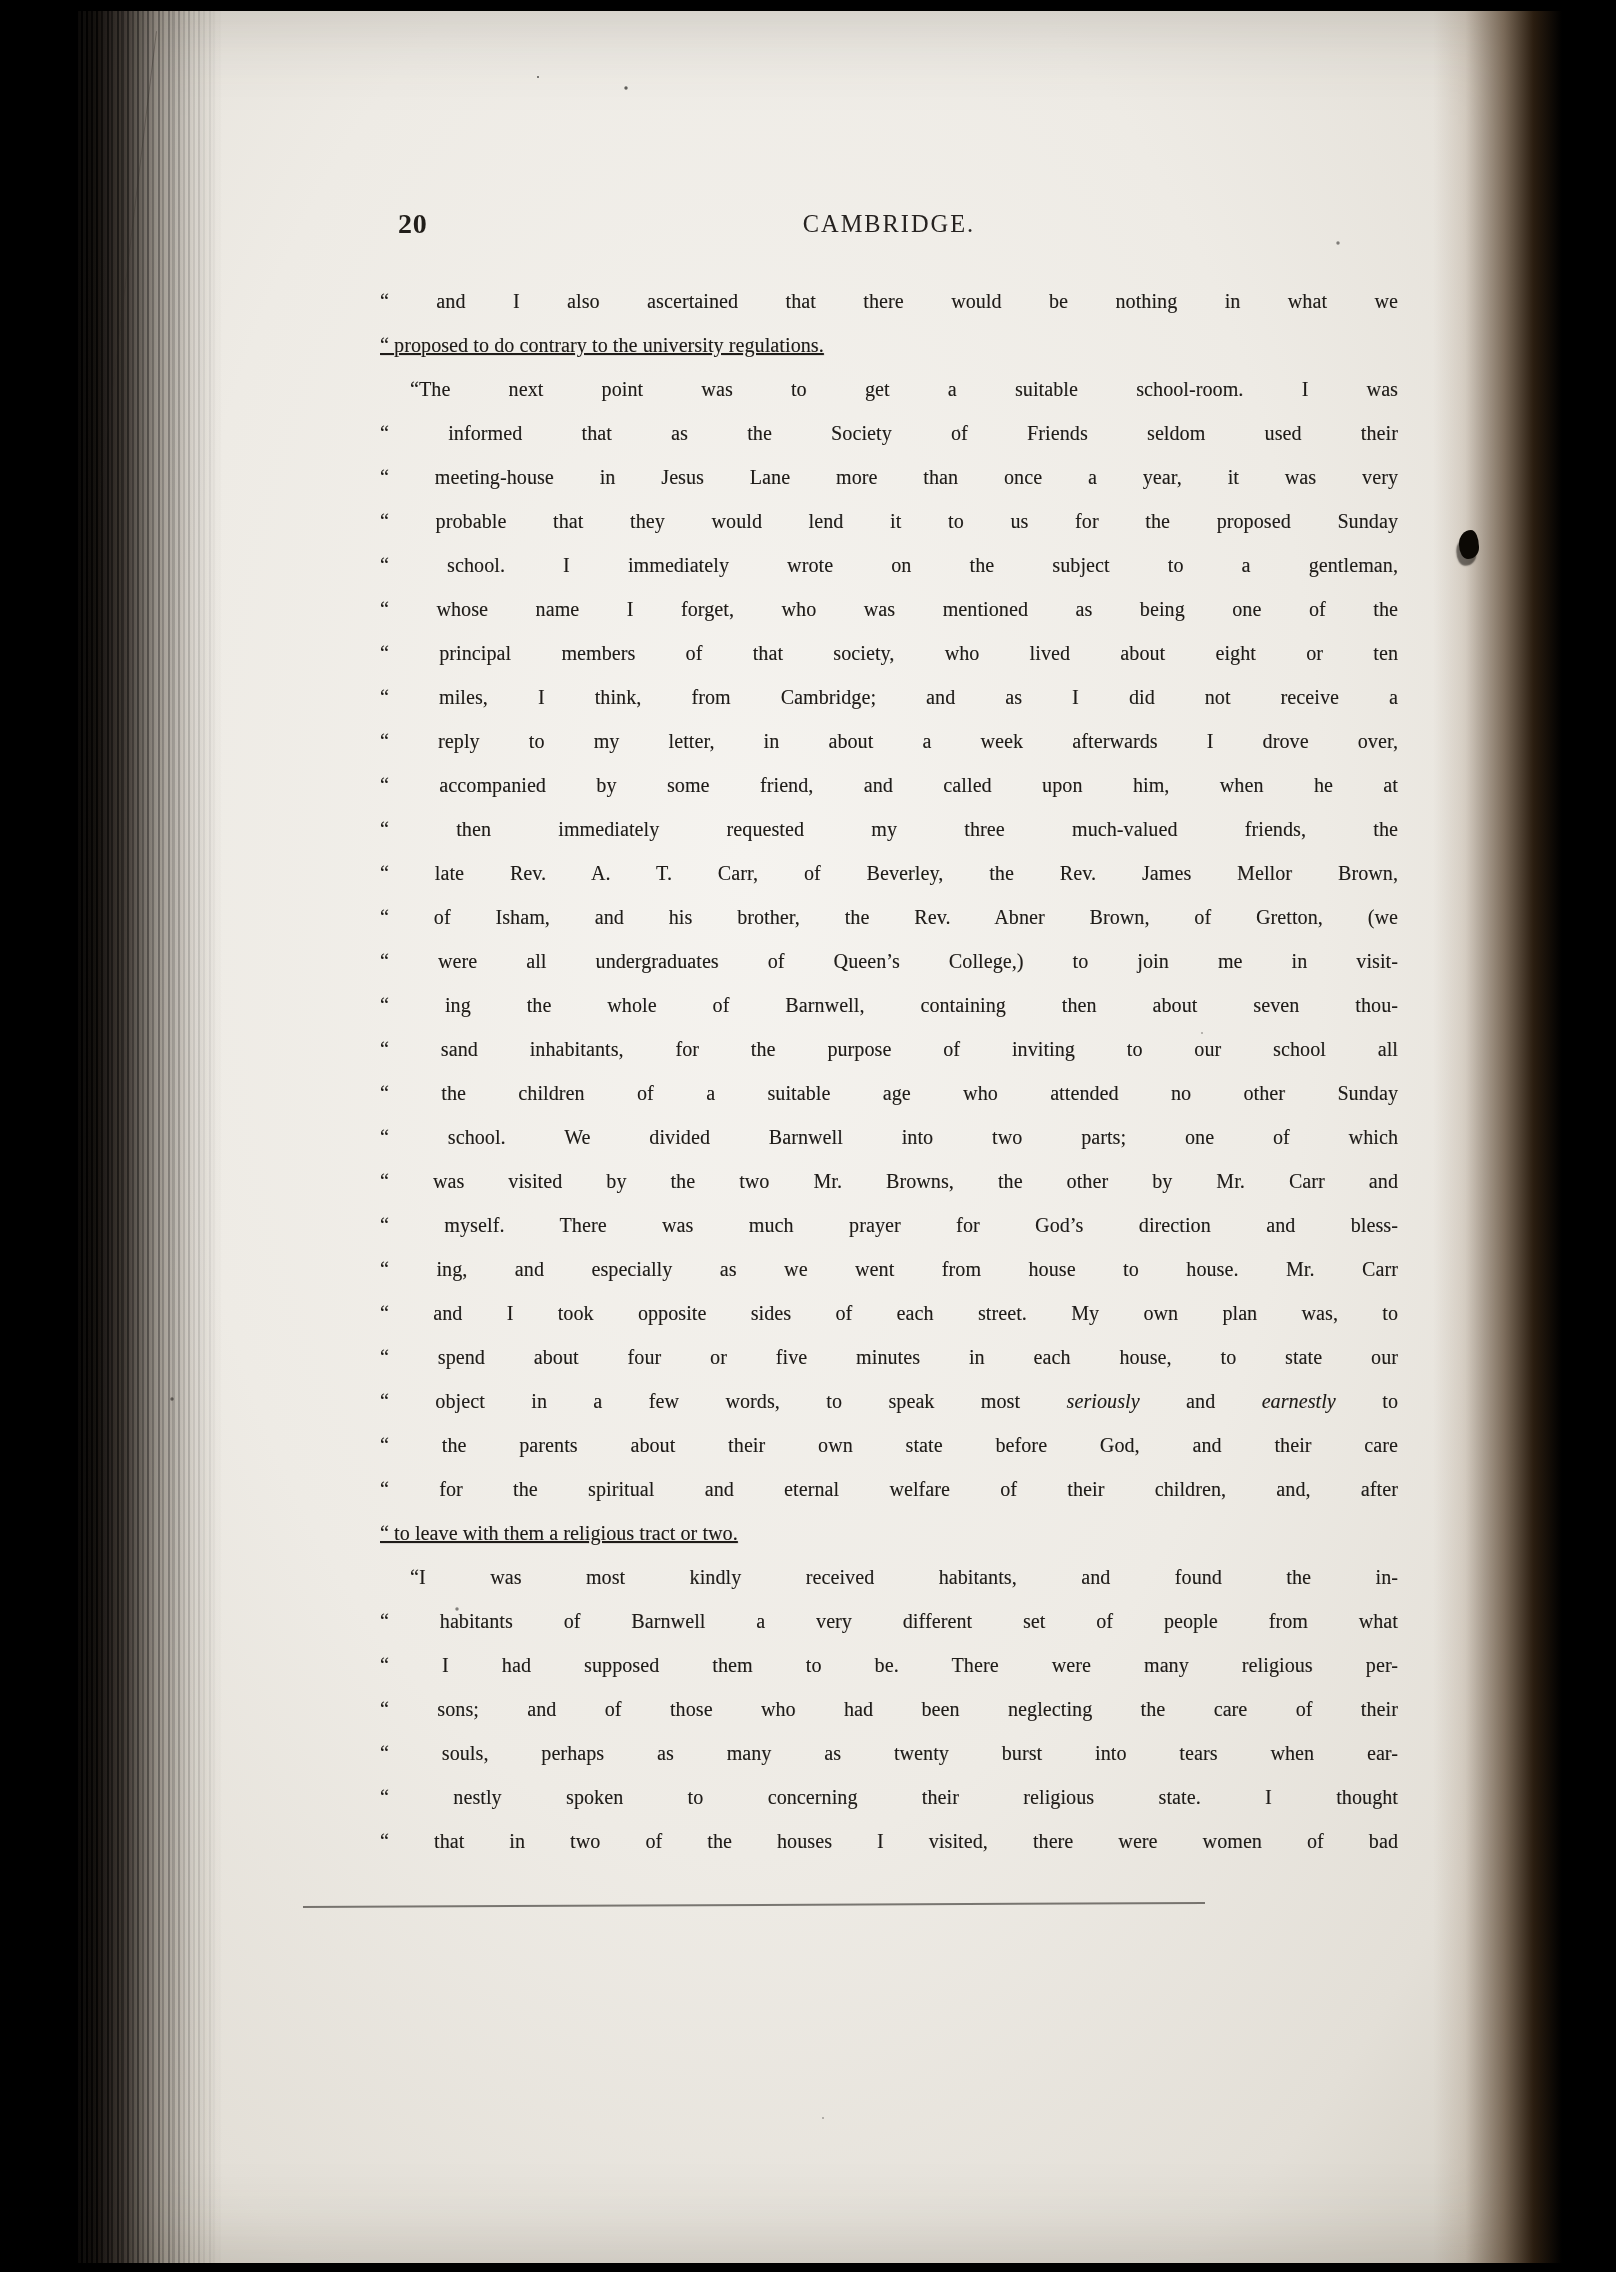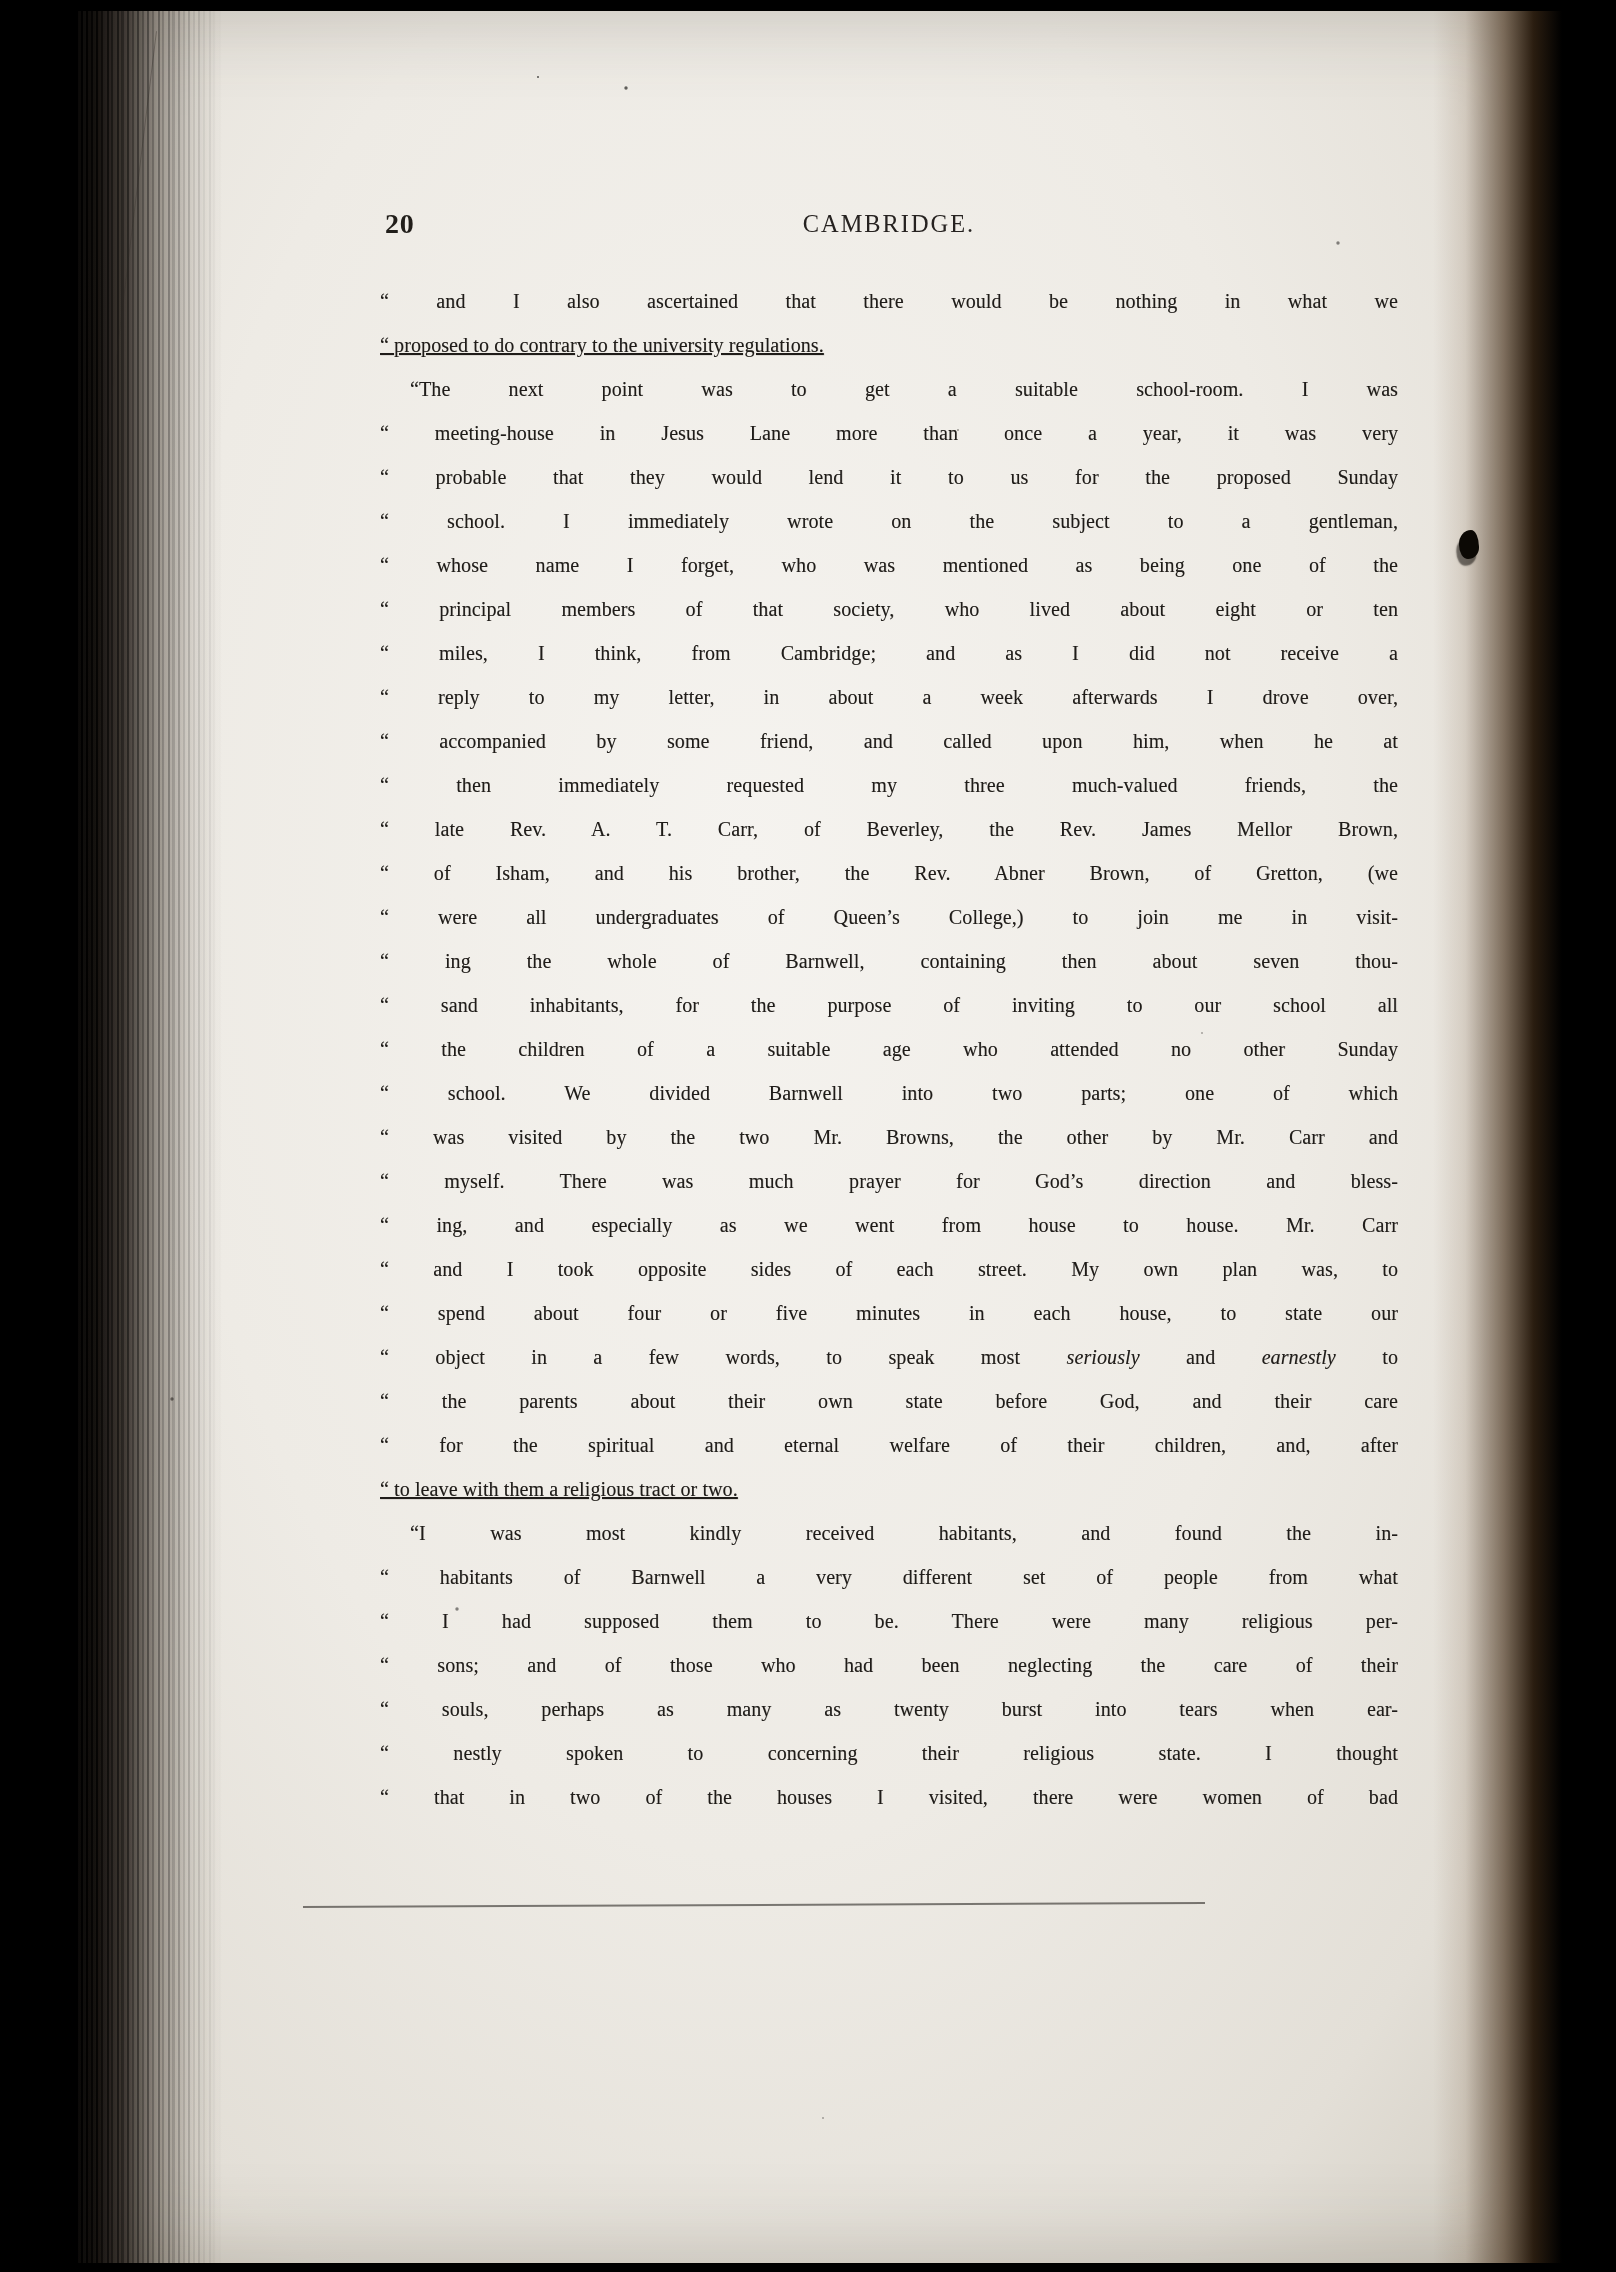--- a/index.html
+++ b/index.html
@@ -117,21 +117,21 @@
   
   .header-row {
     position: absolute;
     left: 304px;
     top: 197px;
     width: 1018px;
     height: 35px;
   }
   .page-num {
     position: absolute;
-    left: 5px;
+    left: 18px;
     top: 0;
     font-size: 28px;
     font-weight: bold;
     color: #211e1a;
     letter-spacing: 0.7px;
   }
   .running-head {
     position: absolute;
     left: 0;
     top: 2px;
@@ -184,20 +184,21 @@
 
   <div class="header-row">
     <span class="page-num">20</span>
     <span class="running-head">CAMBRIDGE.</span>
   </div>
 
   <div class="text-column">
       <div class="line"><span>“ and I also ascertained that there would be nothing in what we</span></div>
       <div class="line para-end"><span>“ proposed to do contrary to the university regulations.</span></div>
       <div class="line indent"><span>“The next point was to get a suitable school-room.  I was</span></div>
+      <div class="line"><span>“ informed that as the Society of Friends seldom used their</span></div>
       <div class="line"><span>“ meeting-house in Jesus Lane more than once a year, it was very</span></div>
       <div class="line"><span>“ probable that they would lend it to us for the proposed Sunday</span></div>
       <div class="line"><span>“ school.  I immediately wrote on the subject to a gentleman,</span></div>
       <div class="line"><span>“ whose name I forget, who was mentioned as being one of the</span></div>
       <div class="line"><span>“ principal members of that society, who lived about eight or ten</span></div>
       <div class="line"><span>“ miles, I think, from Cambridge; and as I did not receive a</span></div>
       <div class="line"><span>“ reply to my letter, in about a week afterwards I drove over,</span></div>
       <div class="line"><span>“ accompanied by some friend, and called upon him, when he at</span></div>
       <div class="line"><span>“ then immediately requested my three much-valued friends, the</span></div>
       <div class="line"><span>“ late Rev. A. T. Carr, of Beverley, the Rev. James Mellor Brown,</span></div>

